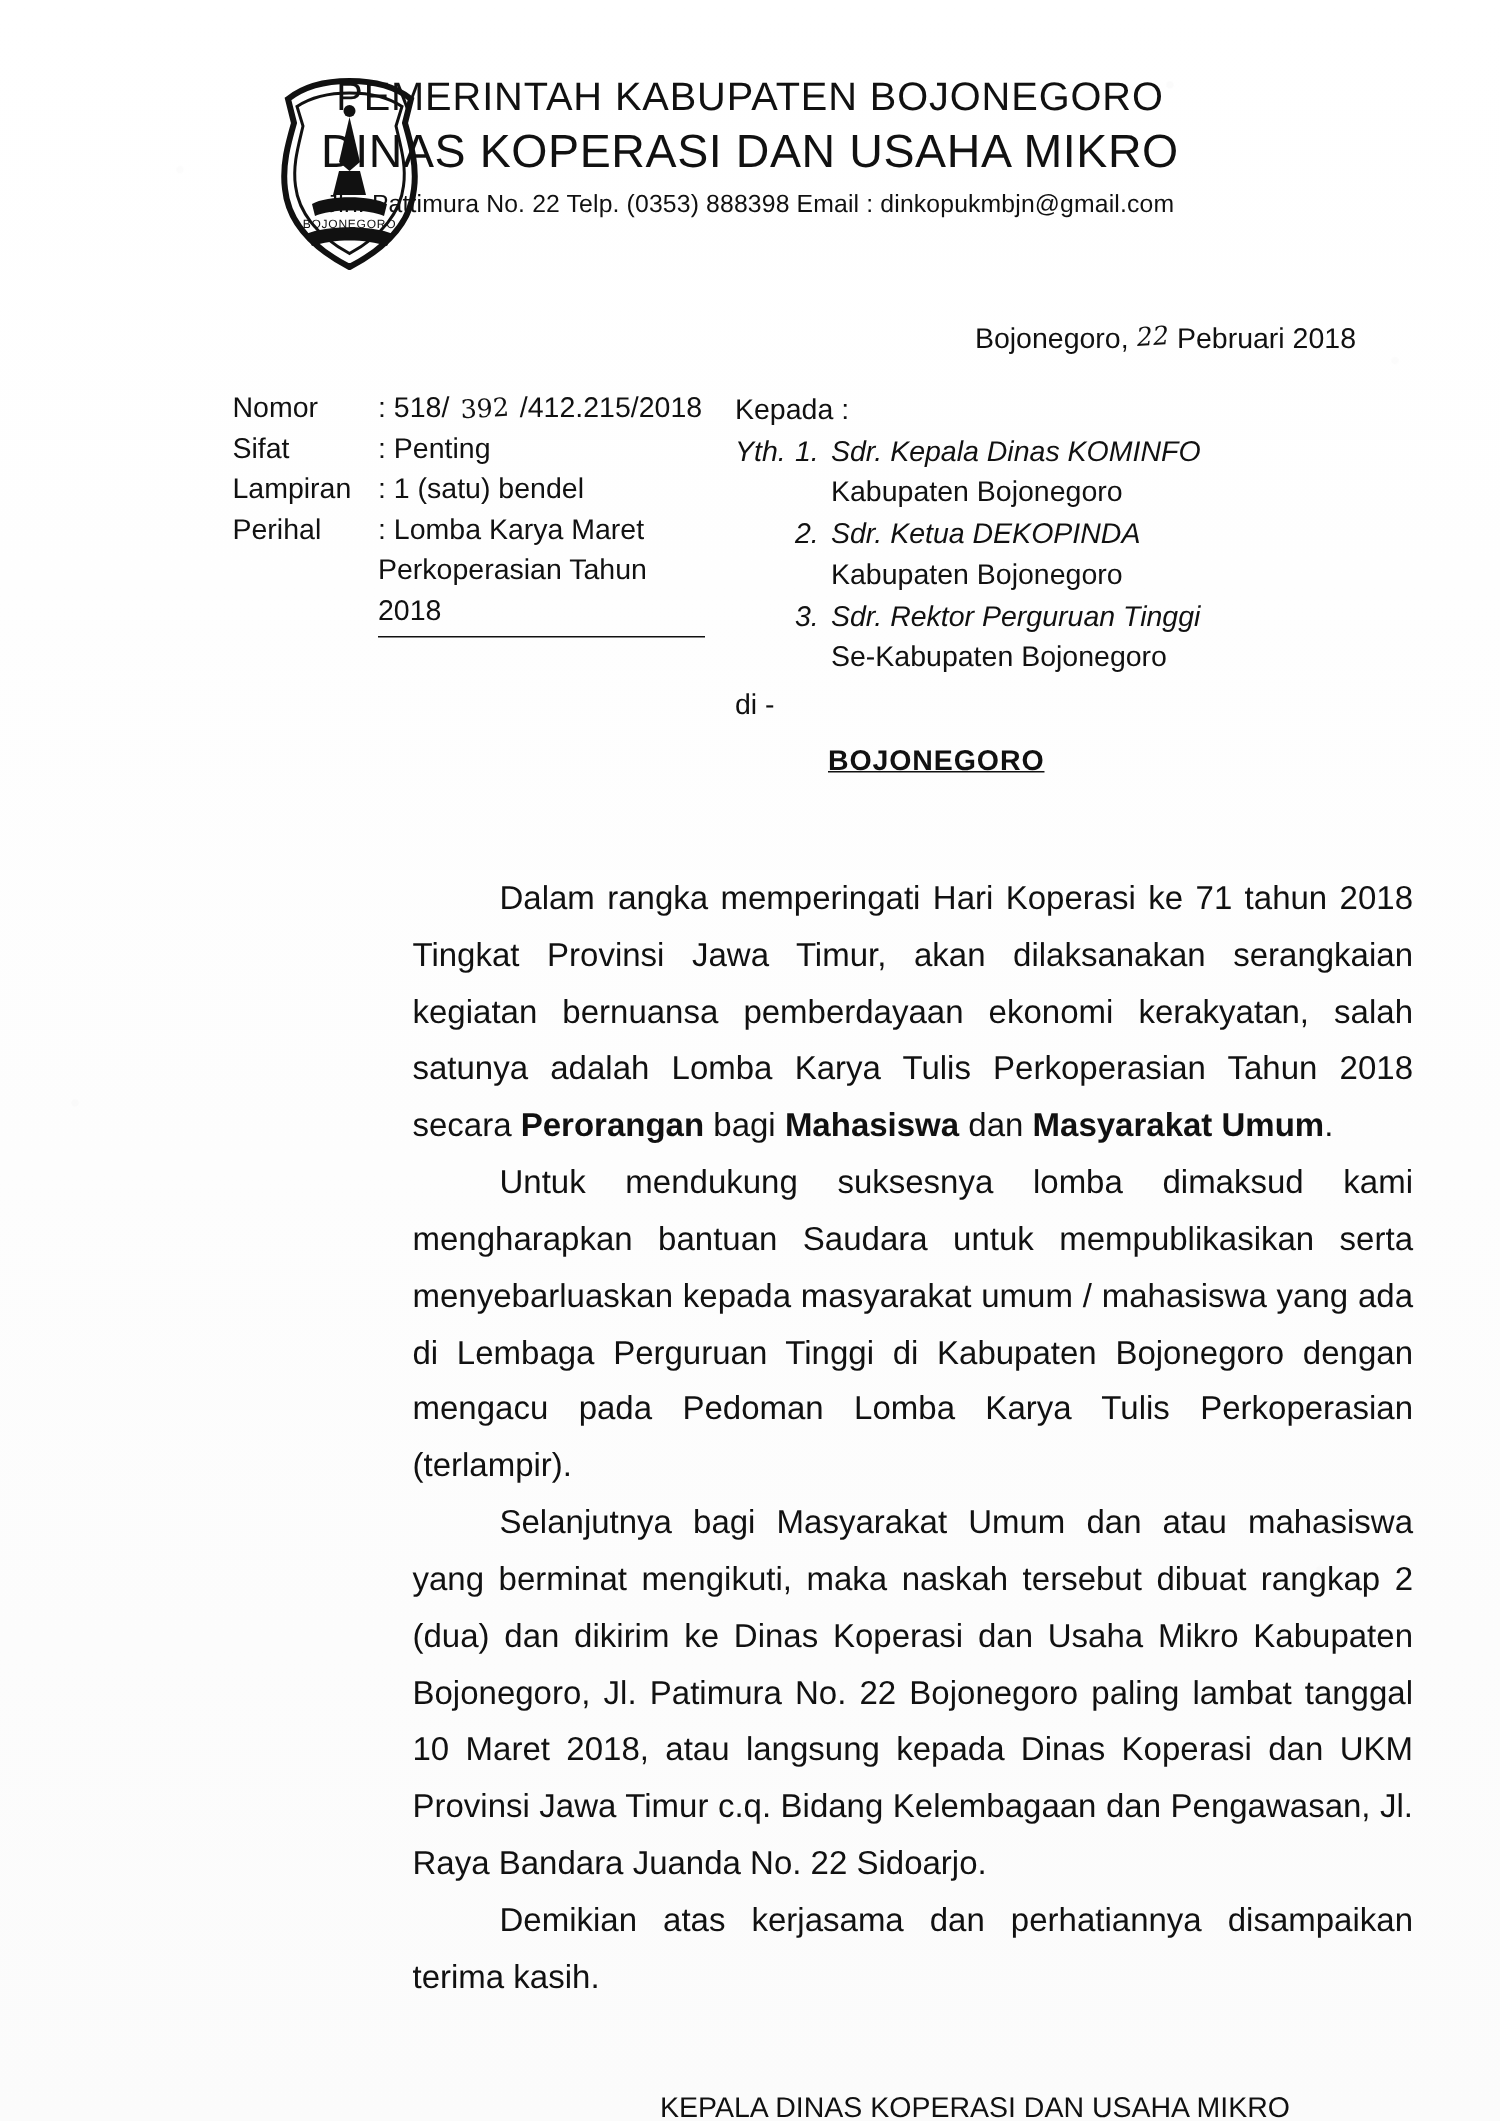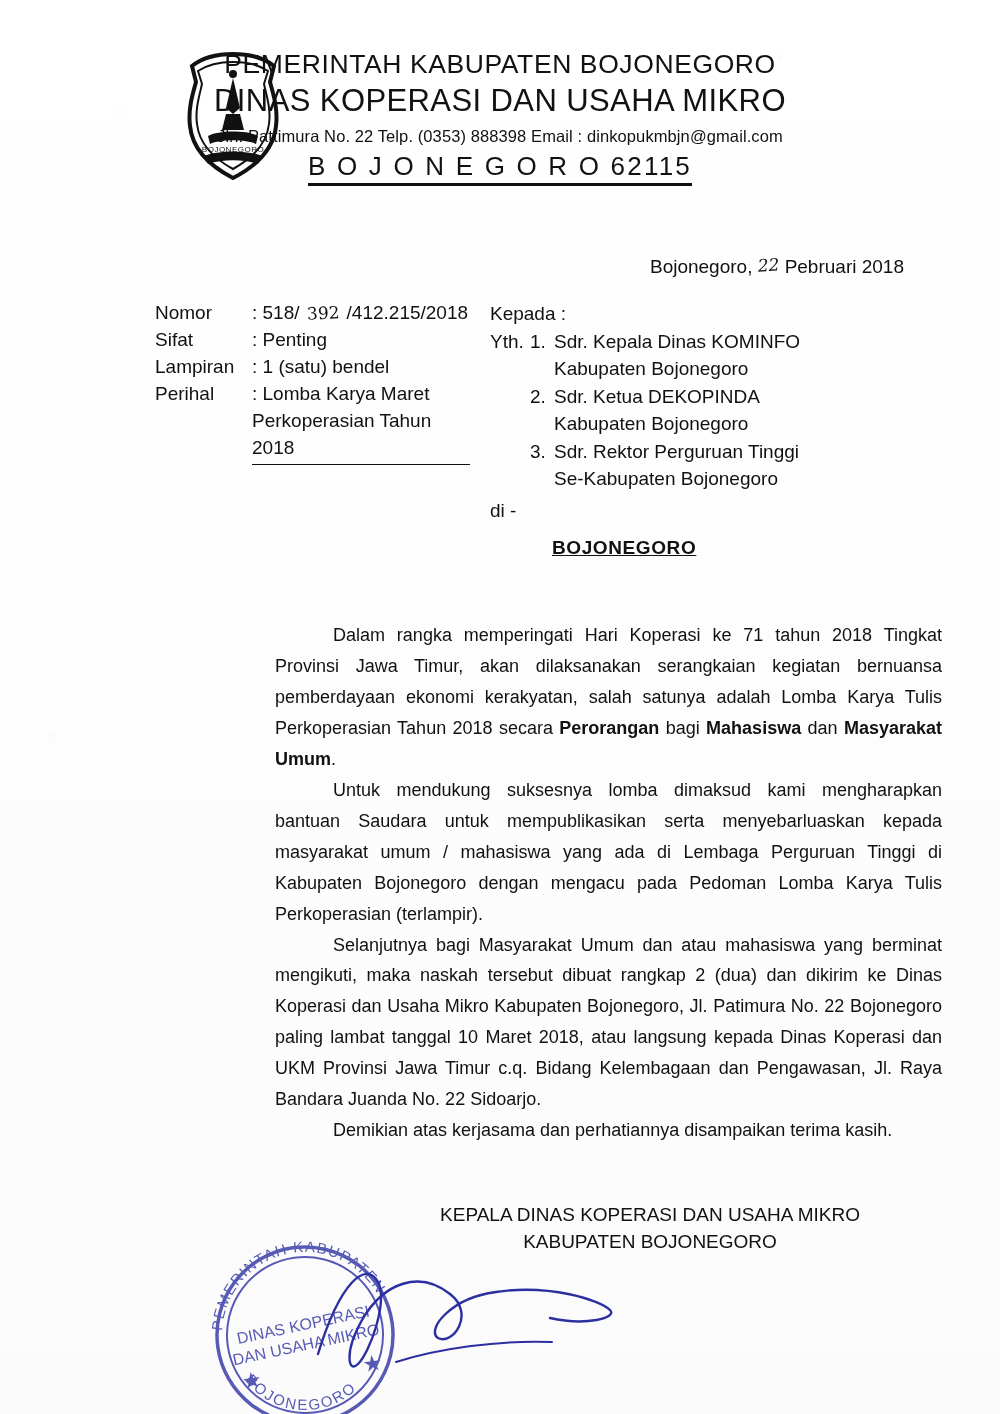--- a/index.html
+++ b/index.html
@@ -130,20 +130,21 @@
   }
 
   .kepada {
     flex: 1;
     padding-left: 20px;
     font-size: 19px;
     line-height: 1.45;
   }
   .kepada-item {
     display: flex;
+    font-style: italic;
   }
   .kepada-pre {
     flex: none;
     width: 40px;
   }
   .kepada-num {
     flex: none;
     width: 24px;
   }
   .kepada-sub {
@@ -156,21 +157,21 @@
     font-weight: bold;
     text-decoration: underline;
     margin-top: 10px;
     padding-left: 62px;
     letter-spacing: 0.6px;
   }
 
   
   .body-text {
     margin: 58px 58px 0 275px;
-    font-size: 18px;
+    font-size: 22px;
     line-height: 1.72;
     text-align: justify;
   }
   .body-text p {
     margin: 0 0 0 0;
   }
   .indent {
     text-indent: 58px;
   }
   .closing {
@@ -226,23 +227,20 @@
           <circle cx="55" cy="22" r="4" fill="#111"></circle>
           <path d="M30 84 C40 78 70 78 80 84 L78 92 C68 87 42 87 32 92 Z" fill="#111"></path>
           <text x="55" y="100" font-size="8" text-anchor="middle" fill="#111" font-family="Liberation Sans, sans-serif" letter-spacing="0.5">BOJONEGORO</text>
           <path d="M26 104 C40 98 70 98 84 104 L80 112 C66 107 44 107 30 112 Z" fill="#111"></path>
         </svg>
       </div>
 
       <div class="kop-line1">PEMERINTAH KABUPATEN BOJONEGORO</div>
       <div class="kop-line2">DINAS KOPERASI DAN USAHA MIKRO</div>
       <div class="kop-line3">Jln. Pattimura No. 22 Telp. (0353) 888398 Email : dinkopukmbjn@gmail.com</div>
-      <div class="kop-rule-wrap">
-        <span class="kop-line4">B O J O N E G O R O   62115</span>
-      </div>
     </div>
 
     <div class="date-row">
       <span>Bojonegoro,</span>
       <span class="handwrite">22</span>
       <span>Pebruari 2018</span>
     </div>
 
     <div class="head-block">
 

